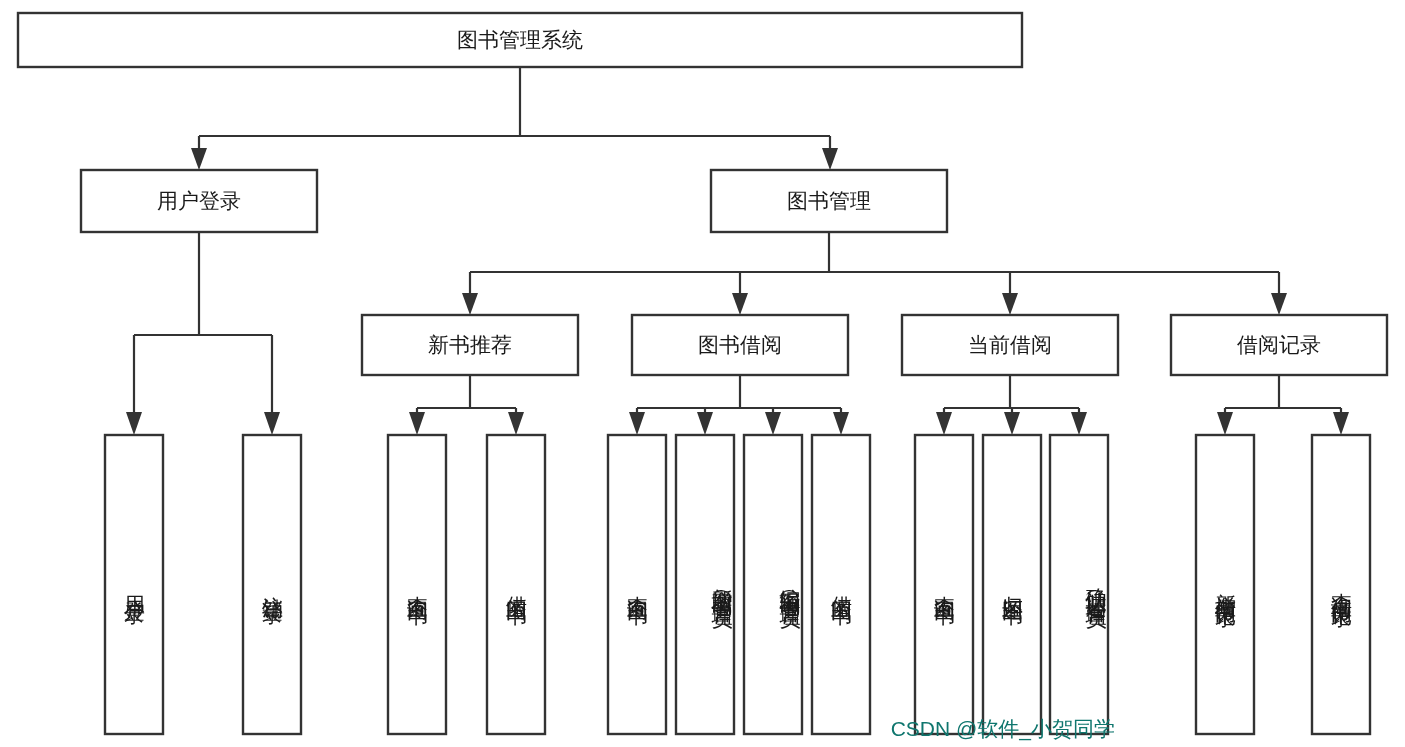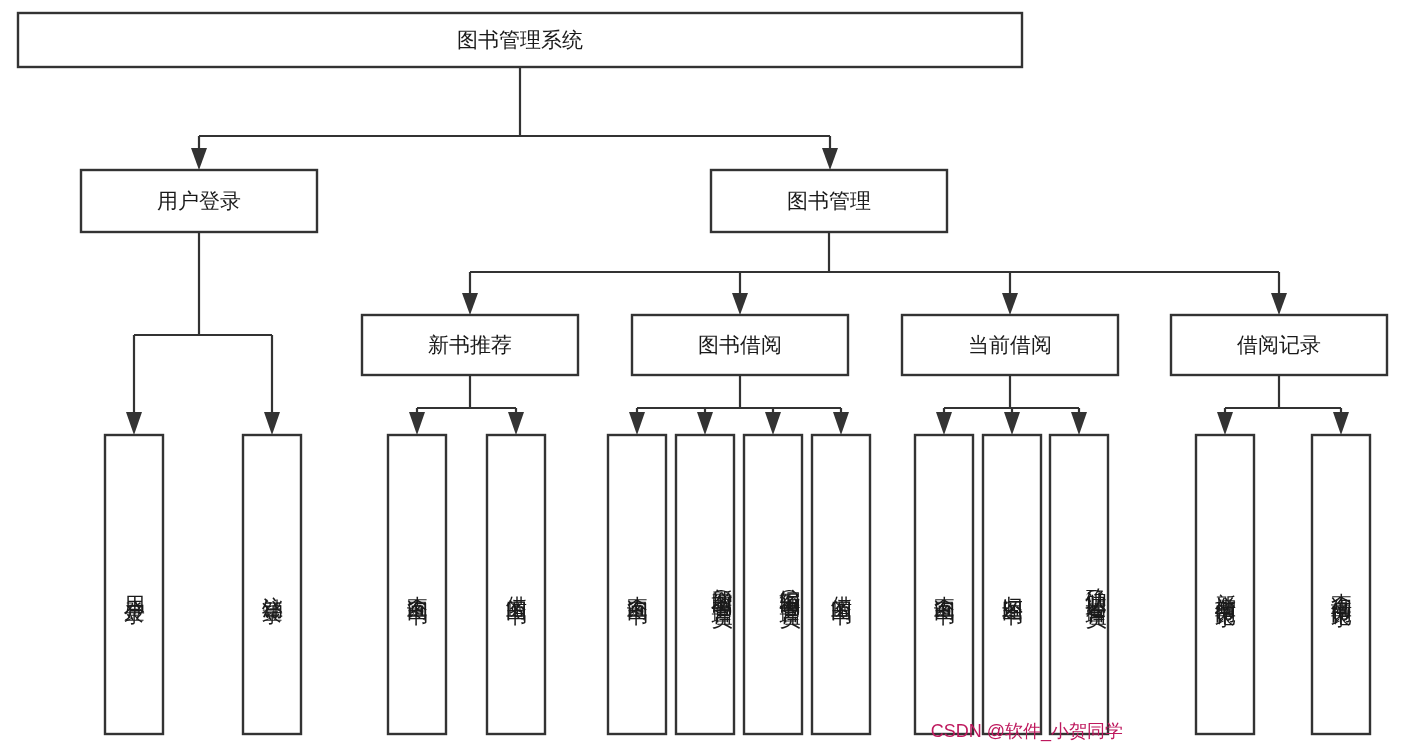--- a/index.html
+++ b/index.html
@@ -11,21 +11,20 @@
     width: 1405px;
     height: 747px;
     font-family: "Liberation Sans", "DejaVu Sans", sans-serif;
     overflow: hidden;
   }
   #diagram-root {
     position: relative;
     width: 1125px;
     height: 747px;
     background: #ffffff;
-    padding-left: 8px;
   }
   svg.diagram {
     position: absolute;
     left: 0;
     top: 0;
     width: 1405px;
     height: 747px;
   }
   .node-box {
     fill: #ffffff;
@@ -69,22 +68,22 @@
     align-items: center;
     justify-content: center;
     white-space: nowrap;
     pointer-events: none;
   }
   .watermark {
     position: absolute;
     right: 10px;
     bottom: 4px;
     font-family: "Liberation Sans", "DejaVu Sans", sans-serif;
-    font-size: 18px;
-    color: #be185d;
+    font-size: 21px;
+    color: #0f766e;
     white-space: nowrap;
   }
 </style>
 </head>
 <body>
 
 <div id="diagram-root">
 
   <svg class="diagram" viewBox="0 0 1405 747">
     <defs></defs>

